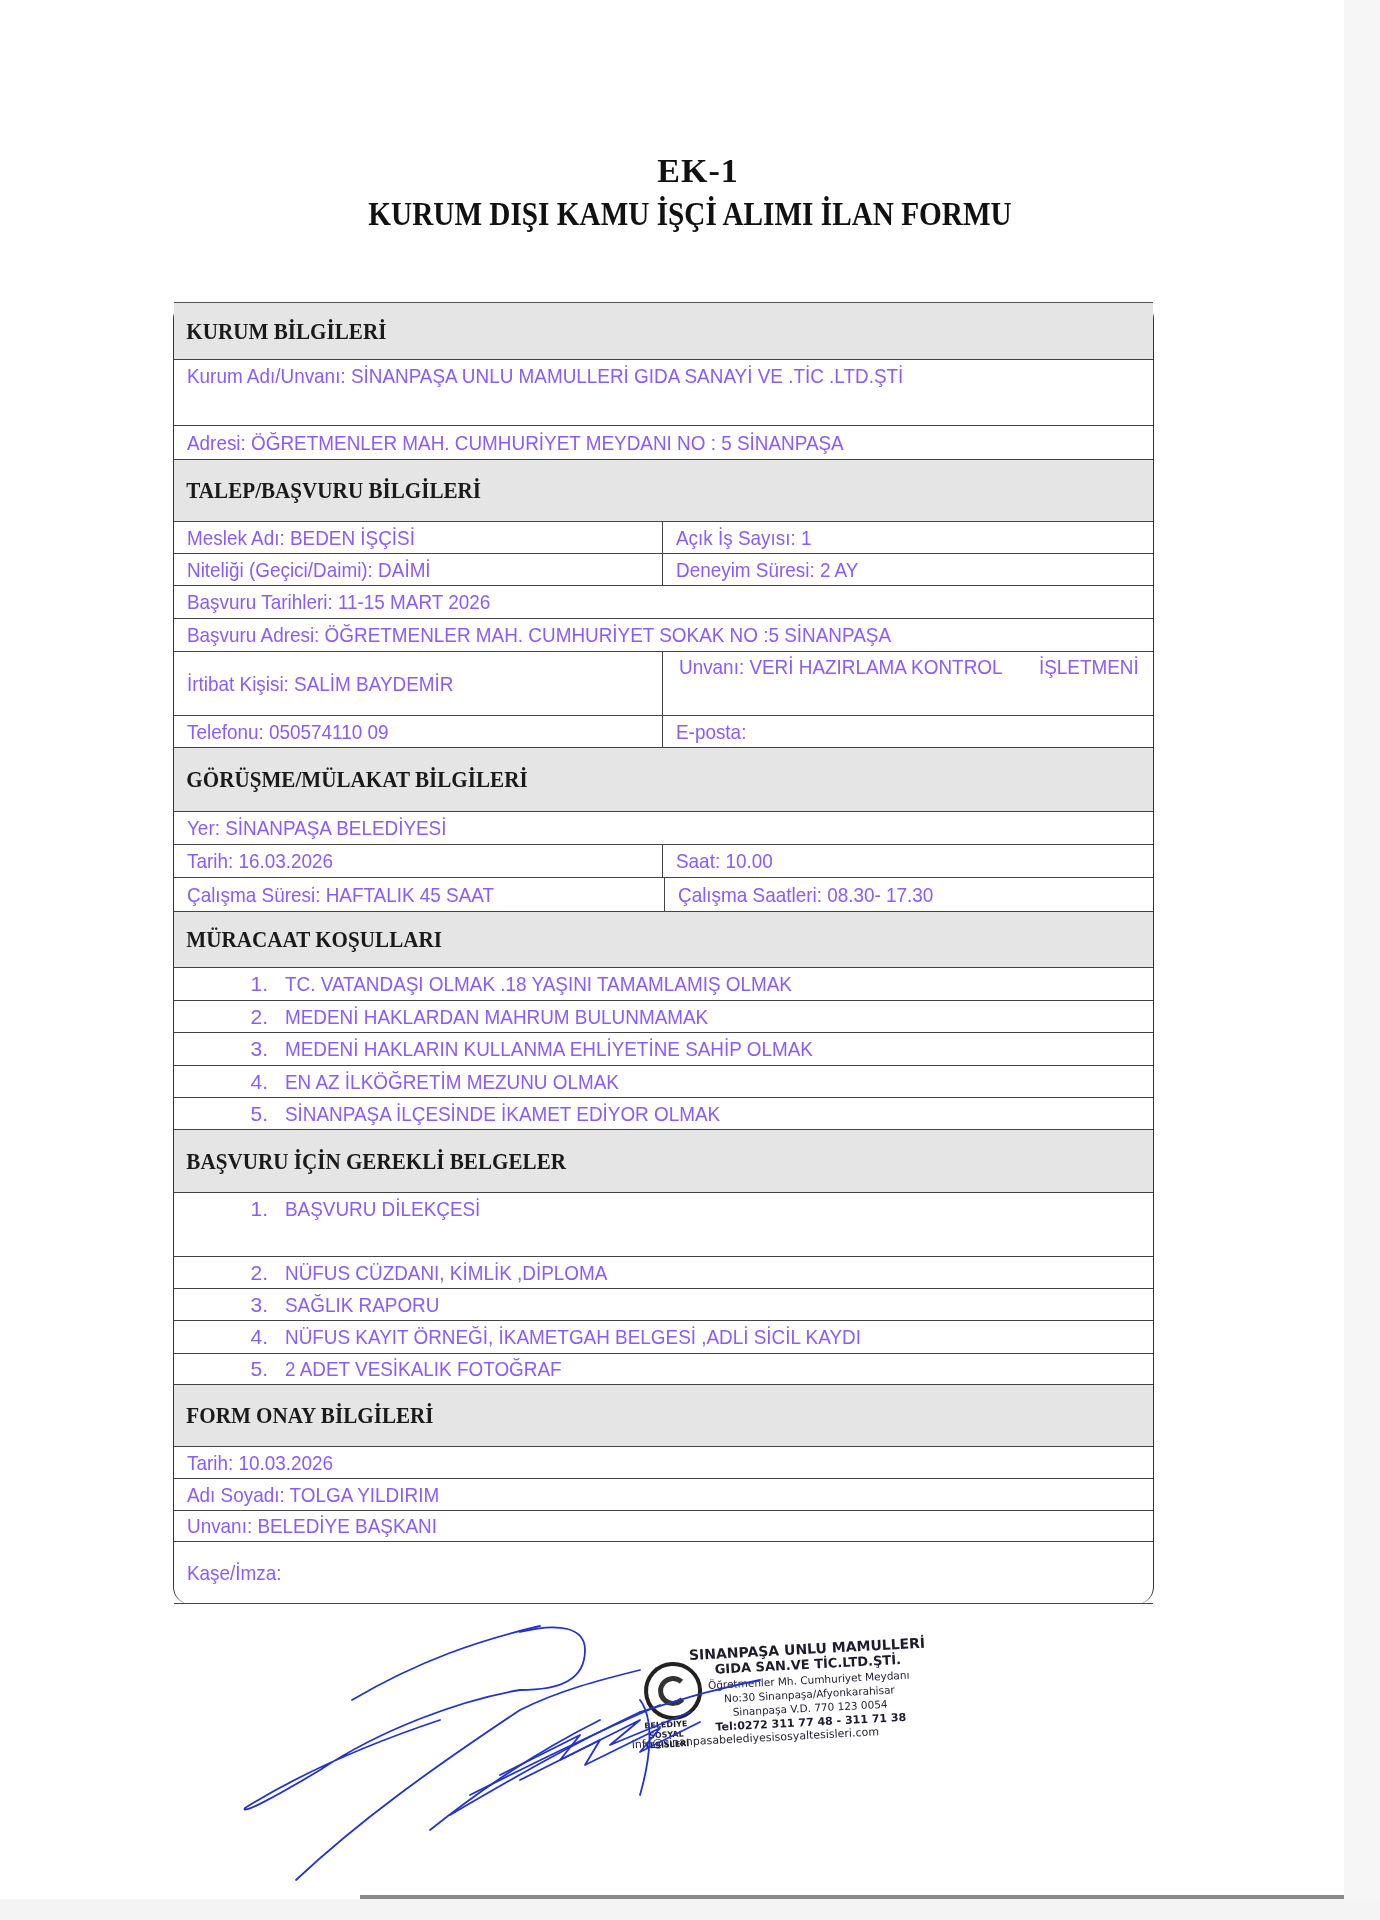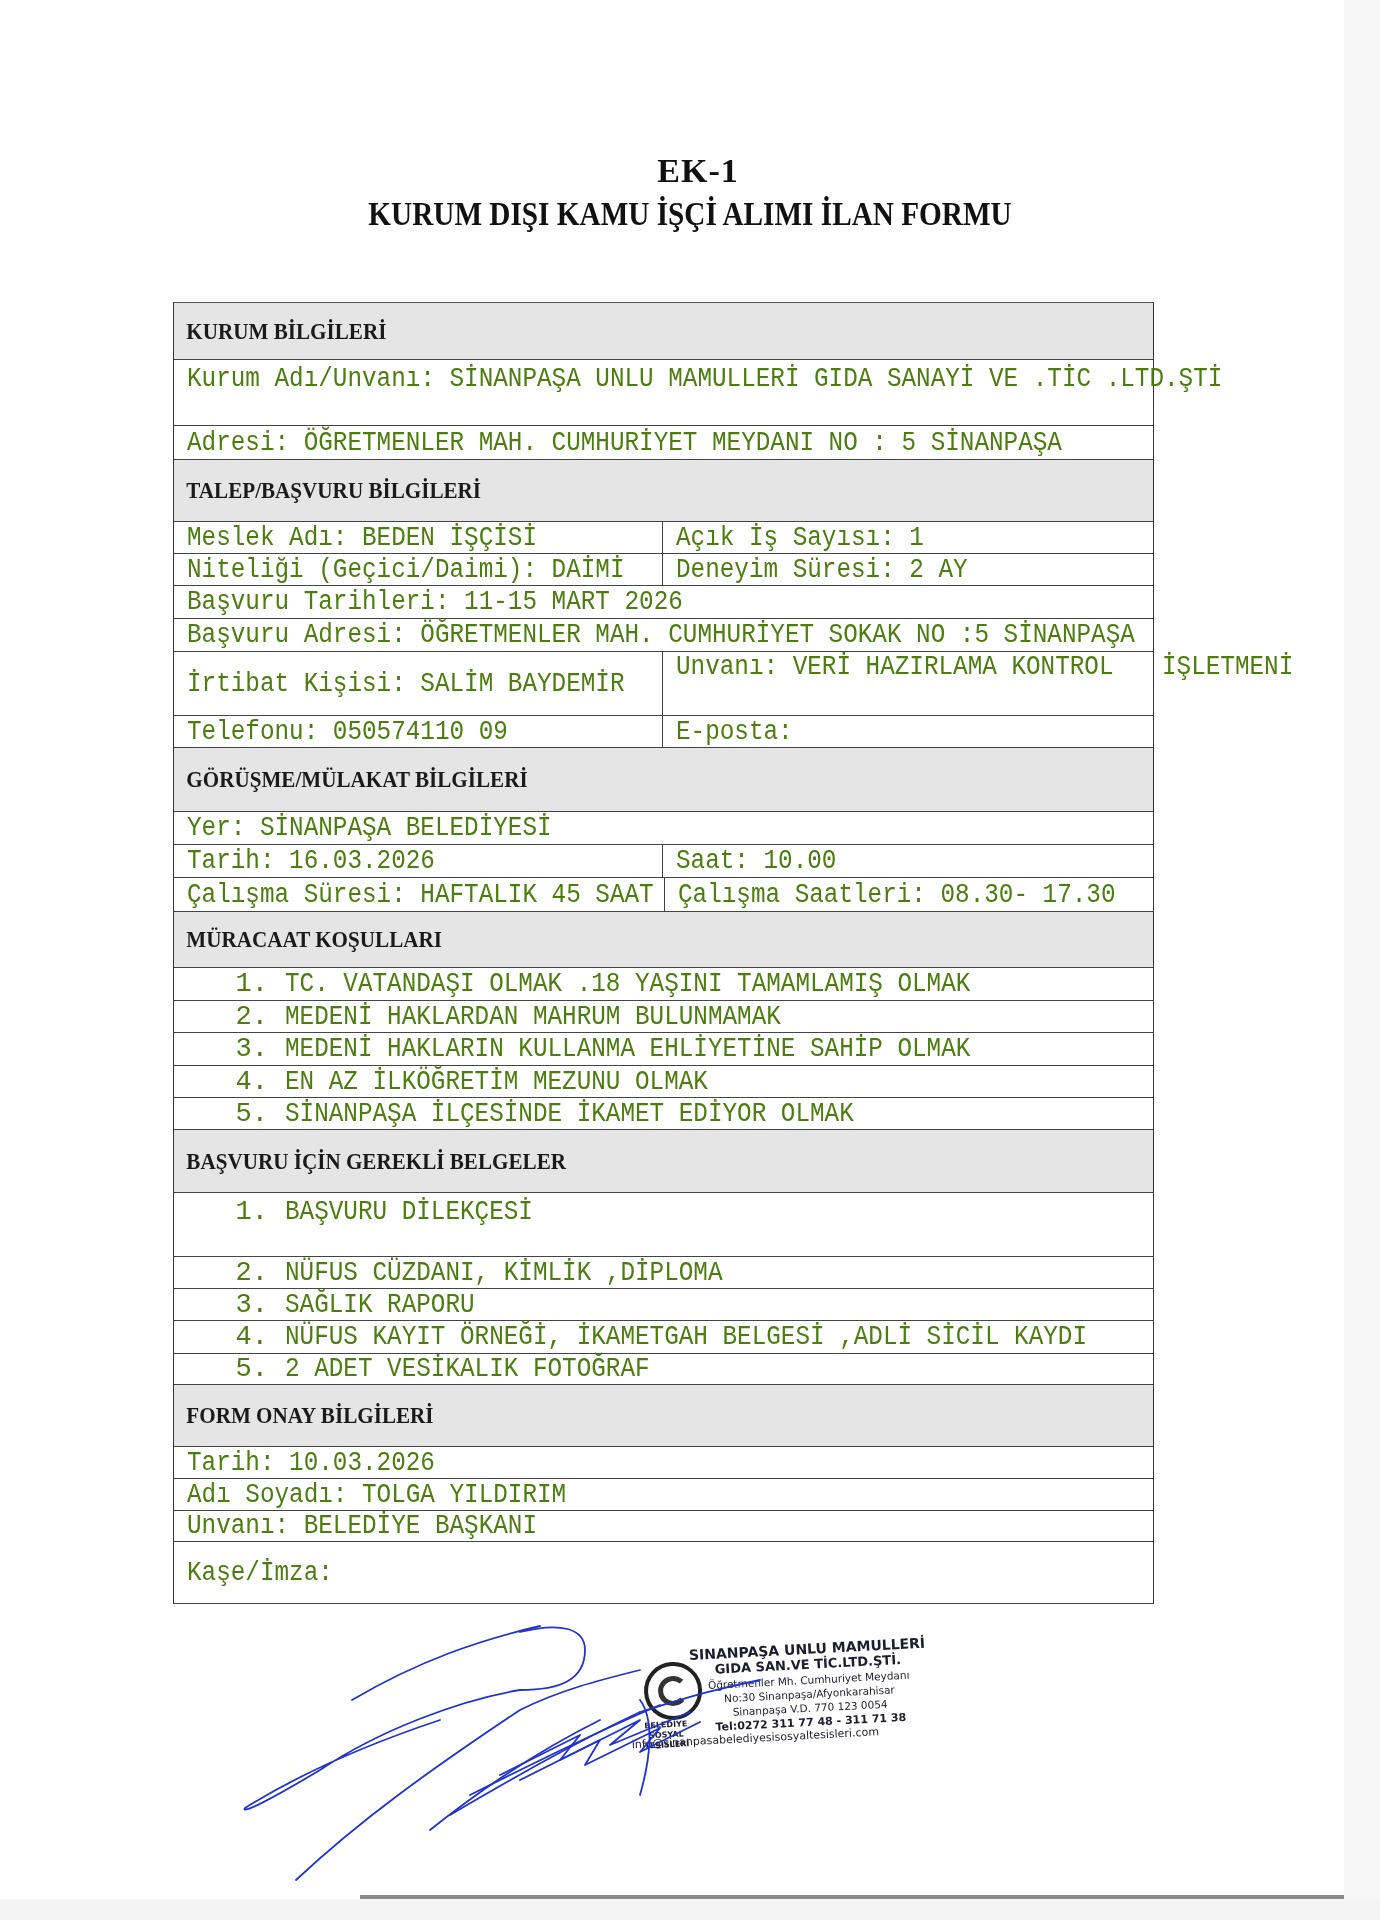--- a/index.html
+++ b/index.html
@@ -10,30 +10,30 @@
     color:#1a1a1a;
   }
   .page-edge-right { position:absolute; left:1344px; top:0; width:36px; height:1920px; background:#f6f6f6; }
   .page-edge-bottom { position:absolute; left:360px; top:1895px; width:984px; height:4px; background:#8a8a8a; }
   .page-bottom-fill { position:absolute; left:0; top:1899px; width:1380px; height:21px; background:#f4f4f4; }
 
   .title { position:absolute; left:0; width:1380px; text-align:center; font-family:"Liberation Serif","DejaVu Serif",serif; font-weight:bold; color:#111; }
   .title-1 { top:152px; font-size:34px; letter-spacing:1px;margin-left:8px; }
   .title-2 { top:195px; font-size:34px; transform:scaleX(0.86); }
 
-  .form { position:absolute; left:173px; top:302px; width:979px; border-left:1.5px solid #333; border-right:1.5px solid #333; }
+  .form { position:absolute; left:173px; top:302px; width:979px; border-left:1.5px solid #333; border-right:1.5px solid #333;border-radius:17px; }
   .row { position:relative; border-bottom:1.5px solid #444; box-sizing:border-box; display:flex; }
   .row:first-child { border-top:1.5px solid #555; }
   .section { background:#e5e5e5; }
   .section .h {
     font-family:"Liberation Serif","DejaVu Serif",serif; font-weight:bold; font-size:24px;
     padding-left:14px; display:flex; align-items:center; transform-origin:left center; transform:scaleX(0.88); white-space:nowrap;
   }
   .cell {
-    font-family:Liberation Mono, monospace; font-size:27px; color:#4d7c0f;
+    font-family:Liberation Sans, sans-serif; font-size:21px; color:#8b5cf6;
     padding-left:13px; box-sizing:border-box; white-space:nowrap; overflow:visible;
     display:flex; align-items:center;
   }
   .cell .t { display:inline-block; transform-origin:left center; transform:scaleX(0.9); }
   .c-left { width:489px; border-right:1.5px solid #444; }
   .c-right { flex:1; }
   .c-full { flex:1; }
   .top-align { align-items:flex-start; padding-top:4px; }
   .two-line { align-items:flex-start; justify-content:center; line-height:30px; }
   .li { padding-left:56px; }

